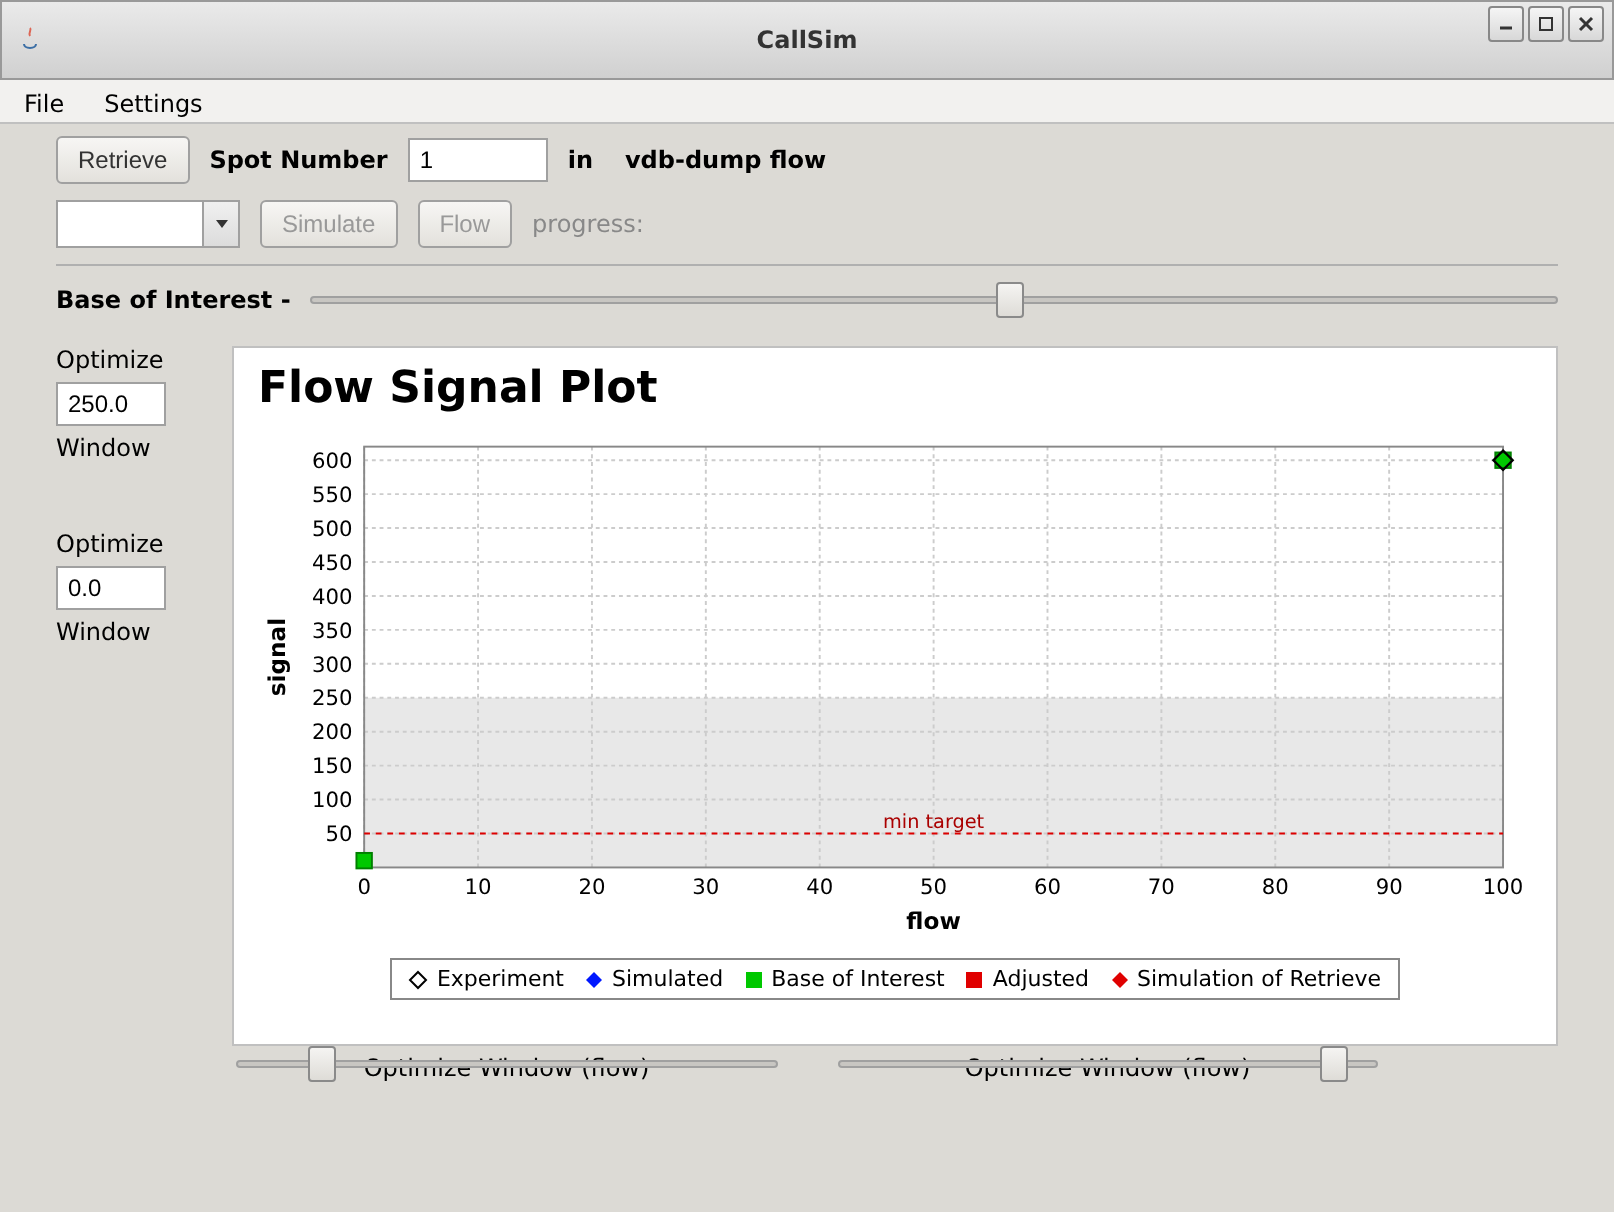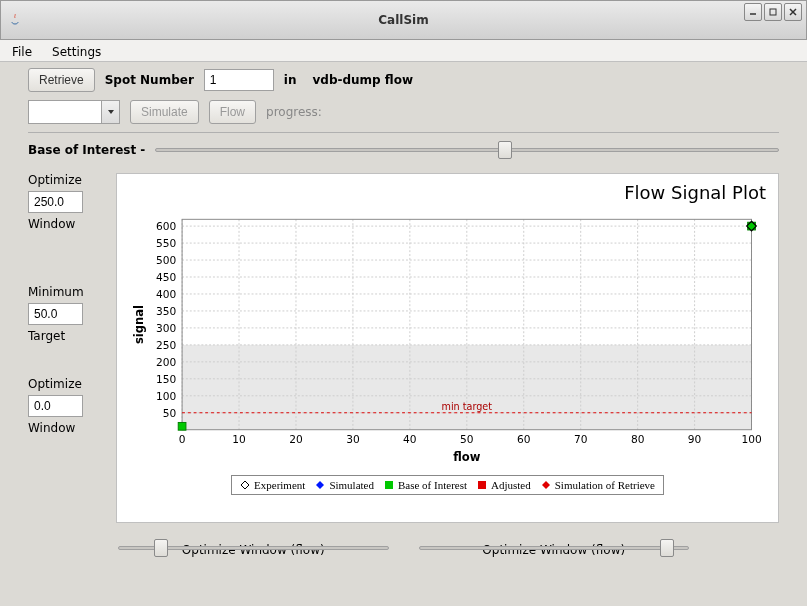--- a/index.html
+++ b/index.html
@@ -143,48 +143,47 @@
   .side-label { margin-bottom: 4px; }
   .chart-panel {
     flex: 1;
     background: #fff;
     border: 1px solid #c0c0c0;
     height: 350px;
     position: relative;
     padding: 8px 12px 4px 12px;
   }
   .chart-title {
-    text-align: right;
-    font-weight: normal;
-    font-size: 18px;
+    text-align: left;
+    font-weight: bold;
+    font-size: 22px;
     margin-bottom: 6px;
   }
   .plot-area {
     position: relative;
     width: 100%;
     height: 260px;
   }
   .plot-svg { width: 100%; height: 100%; }
   .legend {
     border: 1px solid #888;
     display: flex;
     align-items: center;
     gap: 10px;
     padding: 3px 8px;
     margin: 6px auto 0 auto;
     font-size: 11px;
     width: fit-content;
-    font-family: Liberation Serif, serif;
   }
   .legend .item { display: flex; align-items: center; gap: 4px; }
   .legend .swatch { width: 10px; height: 10px; display:inline-flex; align-items:center; justify-content:center; }
   .bottom-sliders {
     display: flex;
     gap: 30px;
-    margin-top: 16px;
+    margin-top: 0;
     padding: 0 90px;
   }
   .bottom-slider-group {
     flex: 1;
     display: flex;
     flex-direction: column;
     align-items: center;
   }
   .bottom-slider-group .slider { width: 100%; }
 </style>
@@ -257,25 +256,20 @@
       <div class="thumb" id="boi-thumb" style="left: 56%;"></div>
     </div>
   </div>
 
   <div class="main-area">
     <div class="side-col">
       <div class="side-group">
         <div class="side-label">Optimize</div>
         <input class="input" style="width: 55px;" value="250.0">
         <div class="side-label" style="margin-top:4px">Window</div>
-      </div>
-      <div class="side-group" style="margin-top:30px">
-        <div class="side-label">Minimum</div>
-        <input class="input" style="width: 55px;" value="50.0">
-        <div class="side-label" style="margin-top:4px">Target</div>
       </div>
       <div class="side-group" style="margin-top:10px">
         <div class="side-label">Optimize</div>
         <input class="input" style="width: 55px;" value="0.0">
         <div class="side-label" style="margin-top:4px">Window</div>
       </div>
     </div>
 
     <div class="chart-panel">
       <div class="chart-title">Flow Signal Plot</div>

